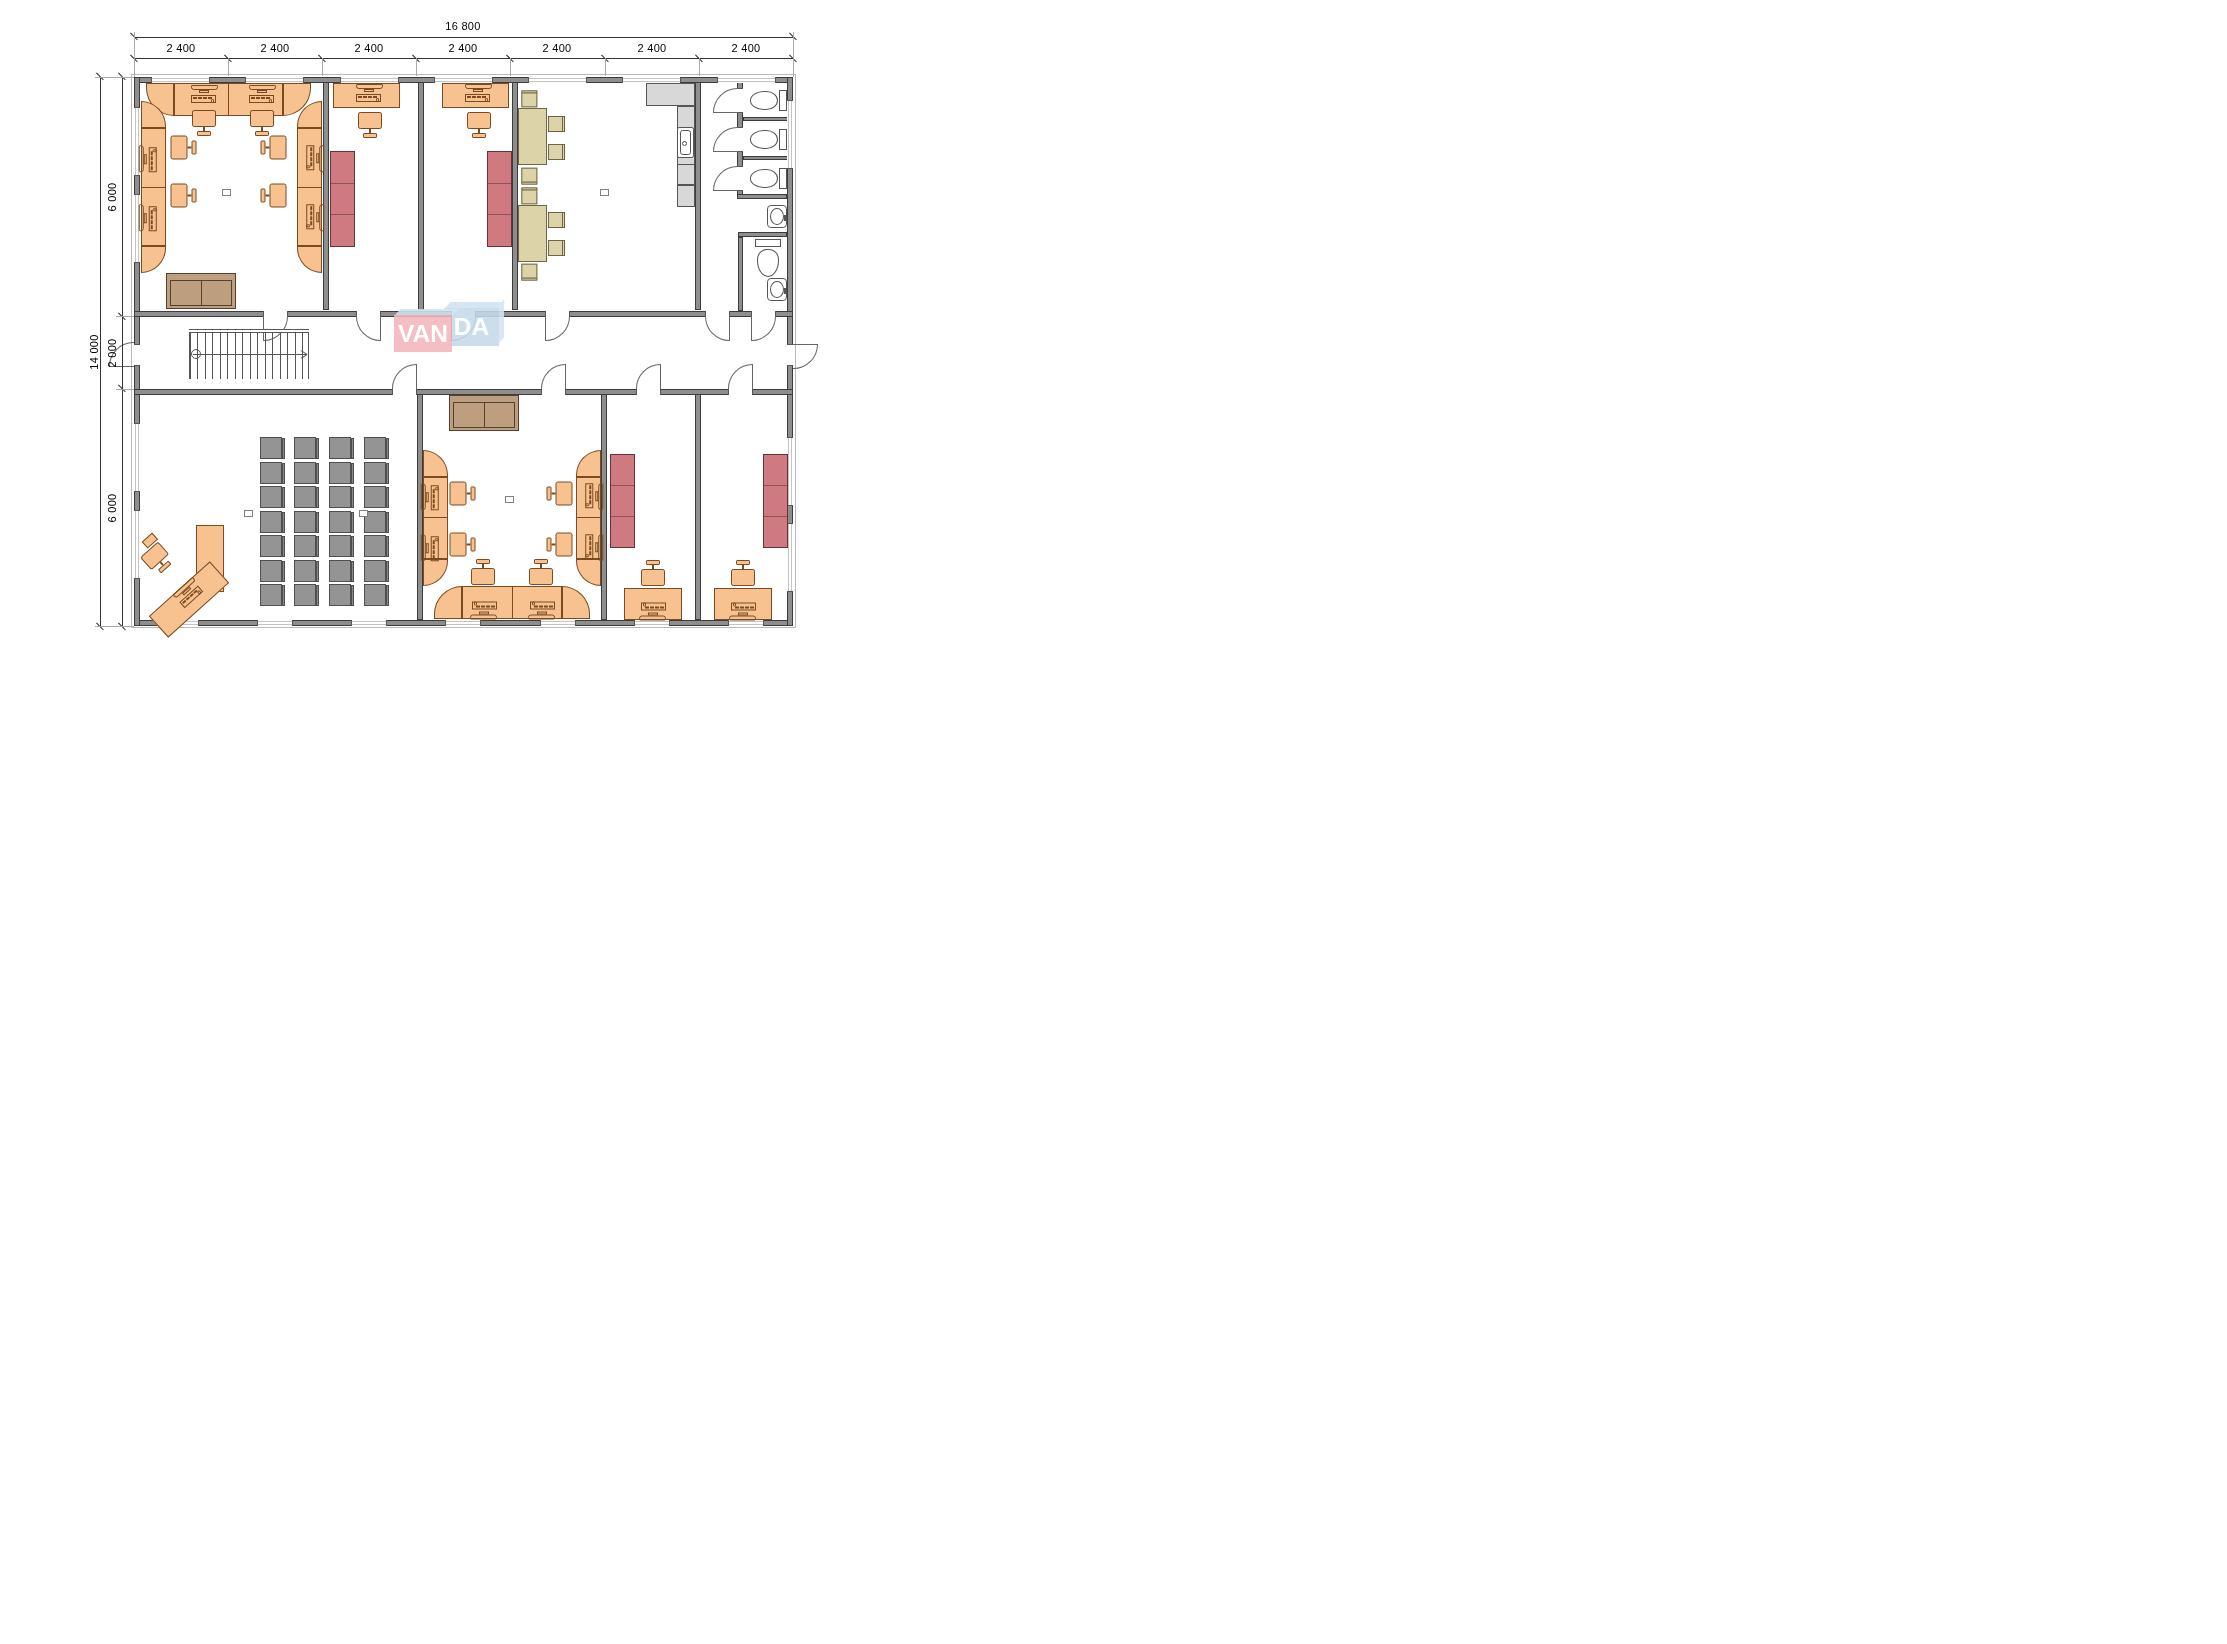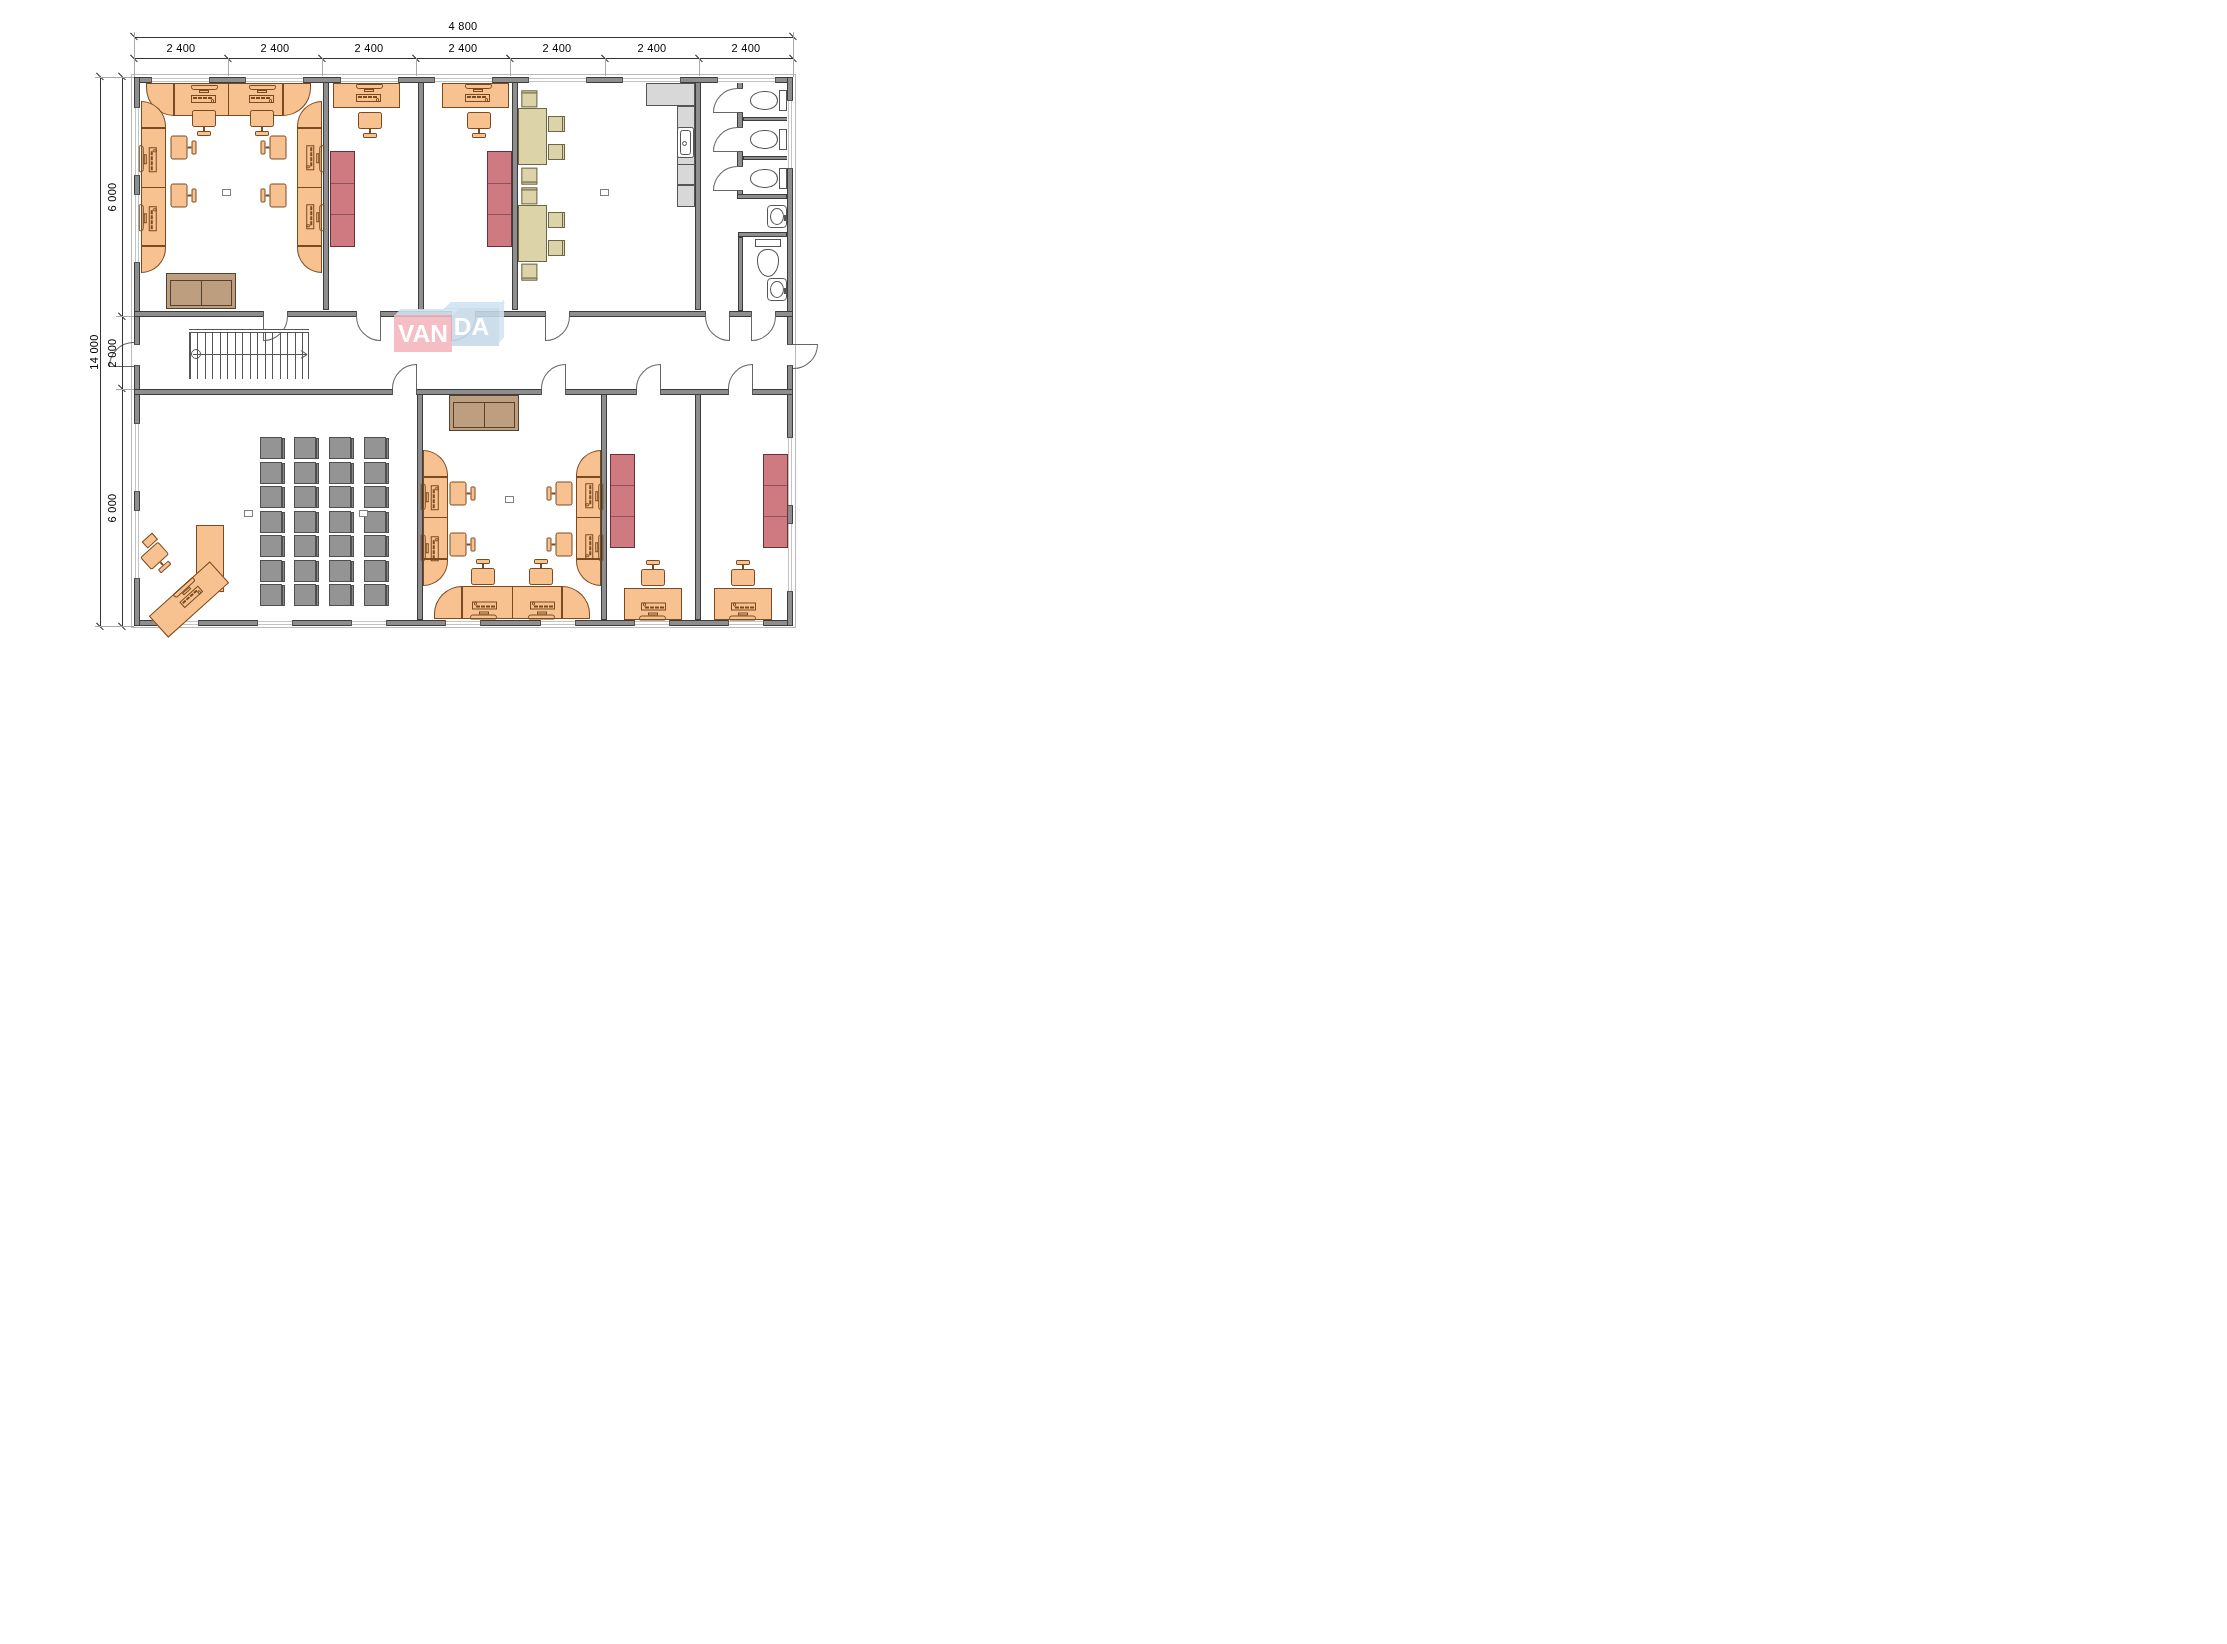--- a/index.html
+++ b/index.html
@@ -669,21 +669,21 @@
         </i>
       </div>
       <div class="chair" style="left: 731px; top: 559px; transform: rotate(180deg);">
         <i class="se"></i>
         <i class="st"></i>
         <i class="ba"></i>
       </div>
     </div>
 
   <div class="dims" id="dims">
-    <div class="dlabel" style="left:438px;top:20px;">4 800</div>
+    <div class="dlabel" style="left:438px;top:20px;">16 800</div>
     <div class="dlabel vlabel" style="left:69px;top:346px;">14 000</div>
   <div class="dline" style="left: 134px; top: 37px; width: 659px; height: 0.6px;"></div>
       <div class="dline" style="left: 134px; top: 58px; width: 659px; height: 0.6px;"></div>
       <div class="dline" style="left: 100px; top: 77px; width: 0.6px; height: 549px;"></div>
       <div class="dline" style="left: 122px; top: 77px; width: 0.6px; height: 549px;"></div>
       <div class="tick" style="left: 129px; top: 36px;"></div>
       <div class="tick" style="left: 788px; top: 36px;"></div>
       <div class="tick" style="left: 129px; top: 58px;"></div>
       <div class="tick" style="left: 223px; top: 58px;"></div>
       <div class="tick" style="left: 317px; top: 58px;"></div>

